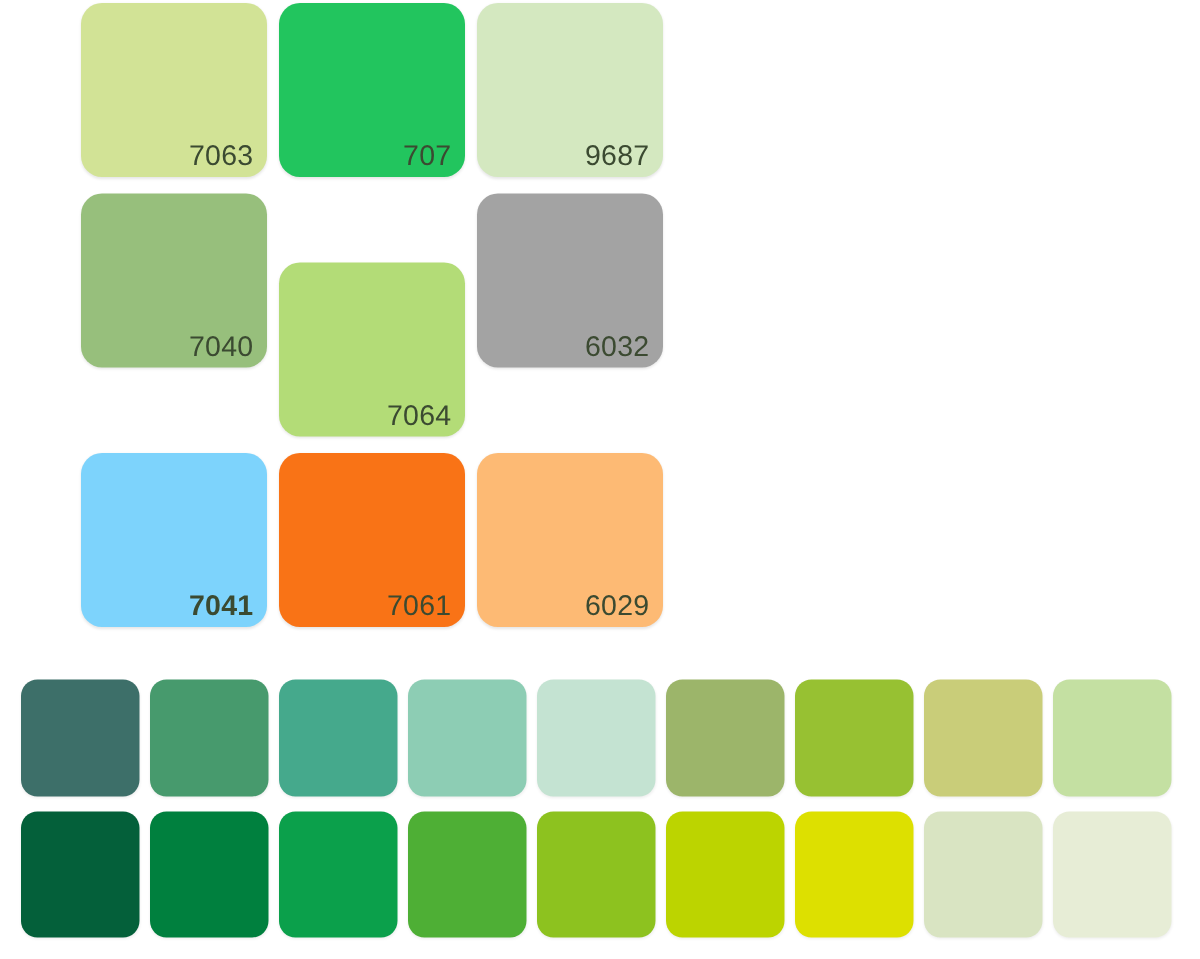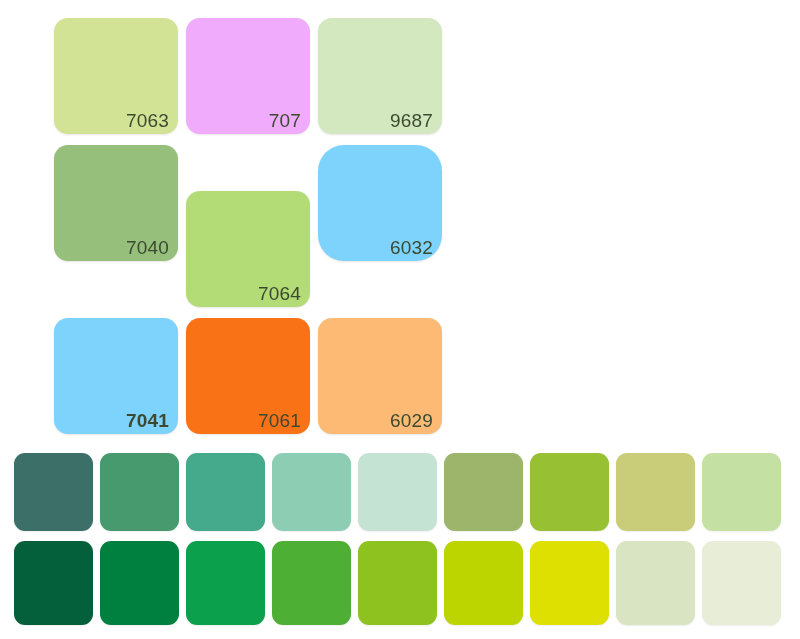--- a/index.html
+++ b/index.html
@@ -12,21 +12,21 @@
     height: 639px;
     position: relative;
     font-family: "Liberation Sans", sans-serif;
     overflow: hidden;
   }
 
   
   #numbered-grid {
     position: absolute;
     left: 54px;
-    top: 18px;
+    top: 2px;
     width: 390px;
   }
   .grid-row {
     display: flex;
     gap: 8px;
     margin-bottom: 11px;
   }
   .grid-swatch {
     position: relative;
     width: 124px;
@@ -70,35 +70,35 @@
   }
 </style>
 </head>
 <body>
 
 <div id="numbered-grid">
     <div class="grid-row">
       <div class="grid-swatch" style="background: rgb(210, 227, 150);">
         <span class="code">7063</span>
       </div>
-      <div class="grid-swatch" style="background: #f0abfc;">
+      <div class="grid-swatch" style="background: #22c55e;">
         <span class="code">707</span>
       </div>
       <div class="grid-swatch" style="background: rgb(212, 232, 192);">
         <span class="code">9687</span>
       </div>
     </div>
     <div class="grid-row">
       <div class="grid-swatch" style="background: rgb(151, 191, 124);">
         <span class="code">7040</span>
       </div>
       <div class="grid-swatch" style="background: rgb(179, 220, 119); margin-top: 46px;">
         <span class="code">7064</span>
       </div>
-      <div class="grid-swatch" style="background: #7dd3fc; border-radius: 26px;">
+      <div class="grid-swatch" style="background: #a3a3a3;">
         <span class="code">6032</span>
       </div>
     </div>
     <div class="grid-row">
       <div class="grid-swatch" style="background: #7dd3fc; font-weight: bold;">
         <span class="code">7041</span>
       </div>
       <div class="grid-swatch" style="background: #f97316;">
         <span class="code">7061</span>
       </div>

